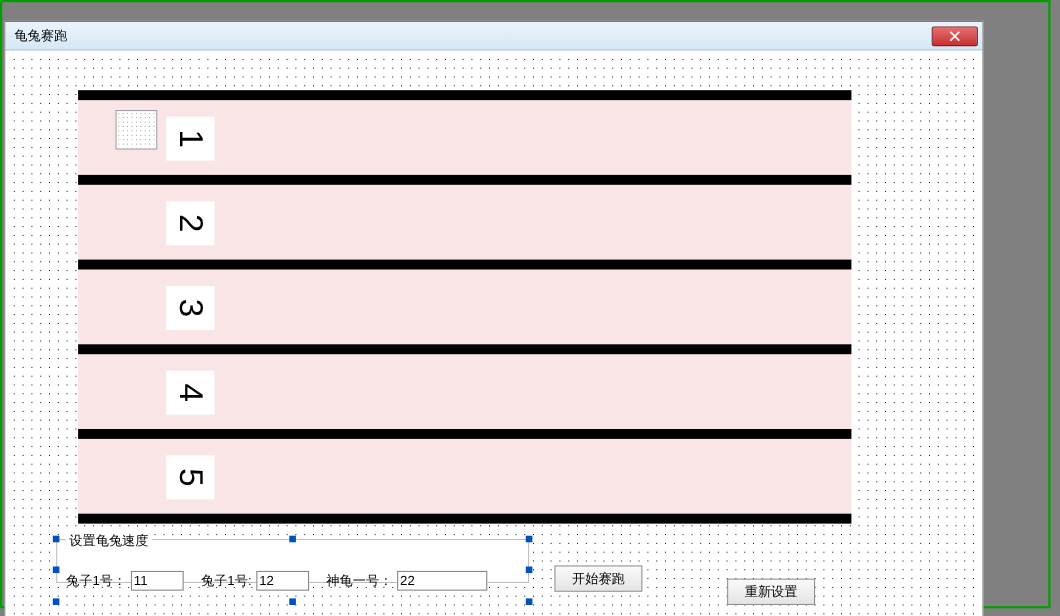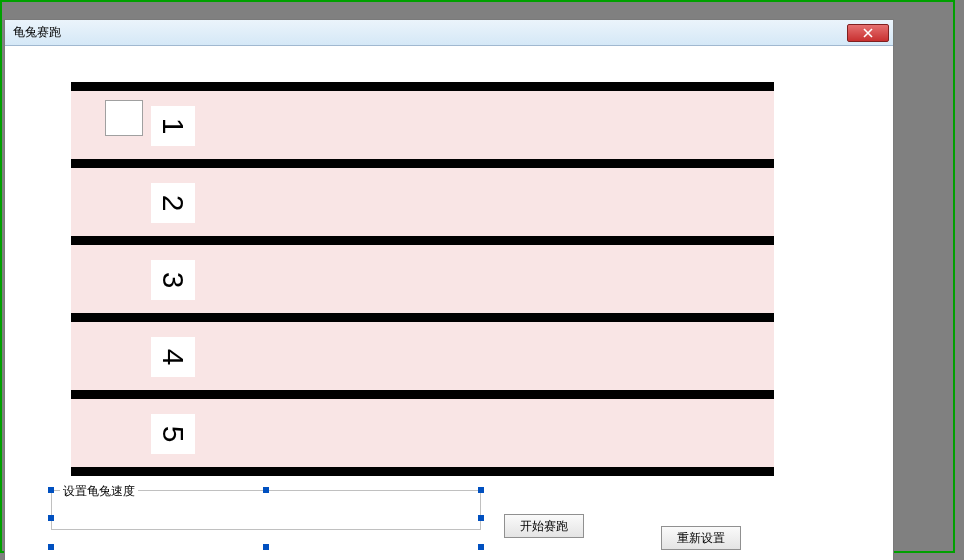--- a/index.html
+++ b/index.html
@@ -240,20 +240,30 @@
 
           <div class="lane-number" style="top:22px">1</div>
           <div class="lane-number" style="top:99px">2</div>
           <div class="lane-number" style="top:176px">3</div>
           <div class="lane-number" style="top:253px">4</div>
           <div class="lane-number" style="top:330px">5</div>
         </div>
 
         <div class="settings-group">
           <span class="settings-legend">设置龟兔速度</span>
+          <div class="settings-row">
+            <span class="field-label">兔子1号：</span>
+            <input type="text" class="text-input" value="11" style="">
+            <span style="width:8px"></span>
+            <span class="field-label">兔子1号:</span>
+            <input type="text" class="text-input" value="12" style="">
+            <span style="width:8px"></span>
+            <span class="field-label">神龟一号：</span>
+            <input type="text" class="text-input wider" value="22" style="">
+          </div>
         </div>
 
         <div class="sel-handle" style="left:39px; top:437px"></div>
         <div class="sel-handle" style="left:254px; top:437px"></div>
         <div class="sel-handle" style="left:469px; top:437px"></div>
         <div class="sel-handle" style="left:39px; top:465px"></div>
         <div class="sel-handle" style="left:469px; top:465px"></div>
         <div class="sel-handle" style="left:39px; top:494px"></div>
         <div class="sel-handle" style="left:254px; top:494px"></div>
         <div class="sel-handle" style="left:469px; top:494px"></div>

